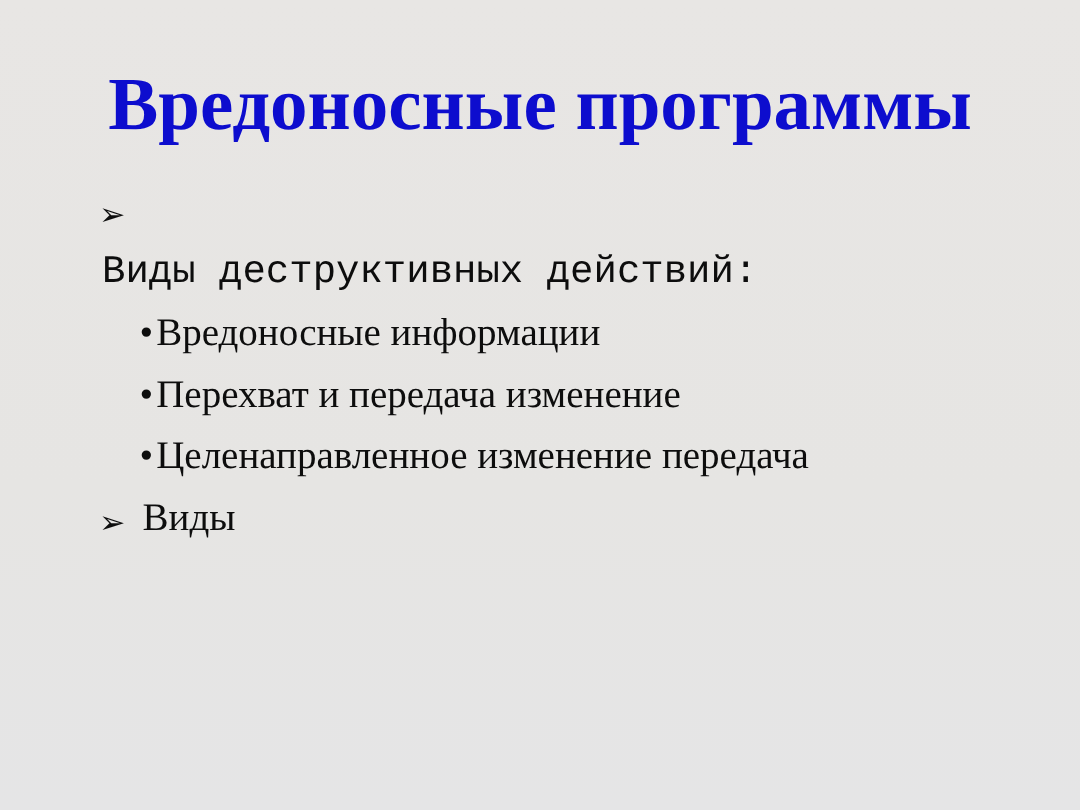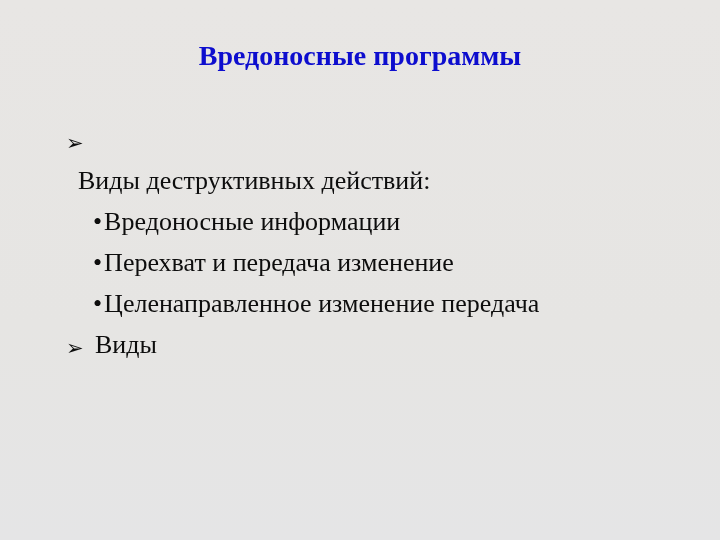--- a/index.html
+++ b/index.html
@@ -15,21 +15,21 @@
   .slide {
     position: relative;
     width: 720px; height: 540px;
     background: linear-gradient(180deg, #e8e6e4 0%, var(--background) 60%, #e5e5e6 100%);
     overflow: hidden;
   }
   .slide-title {
     position: absolute;
     top: 38px; left: 0; right: 0;
     text-align: center;
-    font-size: 28px;
+    font-size: 50px;
     font-weight: bold;
     color: var(--title);
     letter-spacing: 0px;
     line-height: 1.25;
   }
   .bullet-list {
     position: absolute;
     top: 125px;
     left: 66px;
     right: 30px;
@@ -53,21 +53,21 @@
     width: 29px;
     position: relative;
     top: -3px;
     align-self: center;
   }
   .m-dot {
     font-size: 26px;
     margin-right: 2px;
   }
   .lv-dot { margin-left: 27px; }
-  .lv-plain { margin-left: 12px; }
+  .lv-plain { margin-left: 2px; font-family: Liberation Mono, monospace; }
   .bullet-text {
     flex: 0 0 auto;
   }
 </style>
 </head>
 <body>
 
 <div class="slide">
 
   <div class="slide-title">Вредоносные программы</div>

